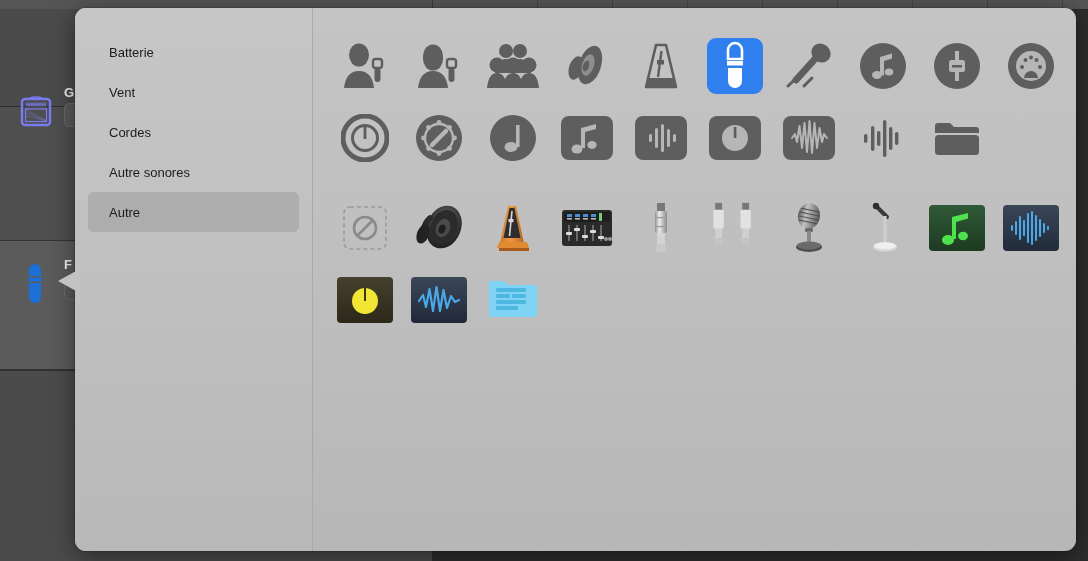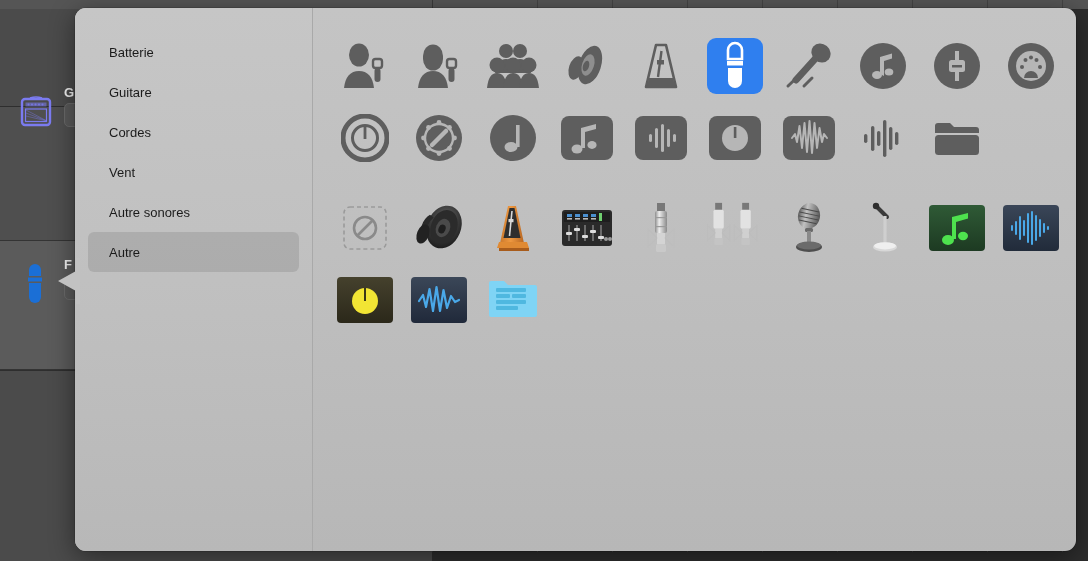--- a/index.html
+++ b/index.html
@@ -155,27 +155,24 @@
     </svg>
   </div>
 
   <div class="popover">
 
     <div class="pop-sidebar">
       <div class="cat">
         <span>Batterie</span>
       </div>
       <div class="cat">
-        <span>Guitare</span>
+        <span>Vent</span>
       </div>
       <div class="cat">
         <span>Cordes</span>
-      </div>
-      <div class="cat">
-        <span>Vent</span>
       </div>
       <div class="cat">
         <span>Autre sonores</span>
       </div>
       <div class="cat active">
         <span>Autre</span>
       </div>
     </div>
 
     <div class="pop-grid">

